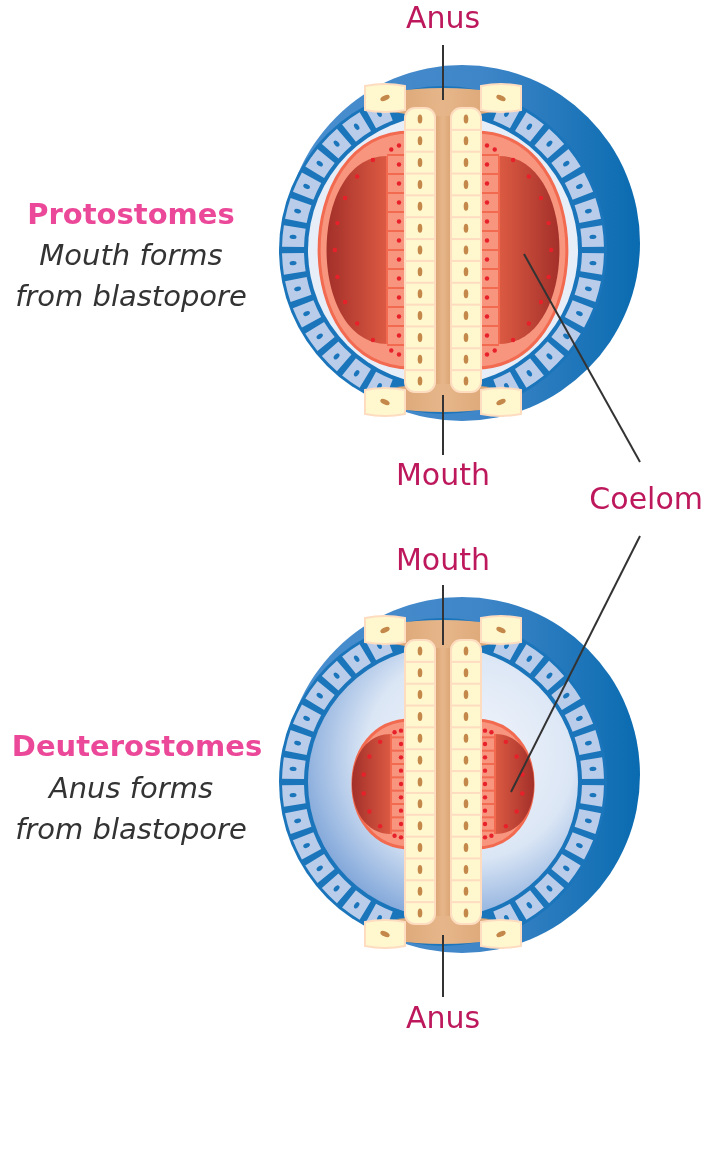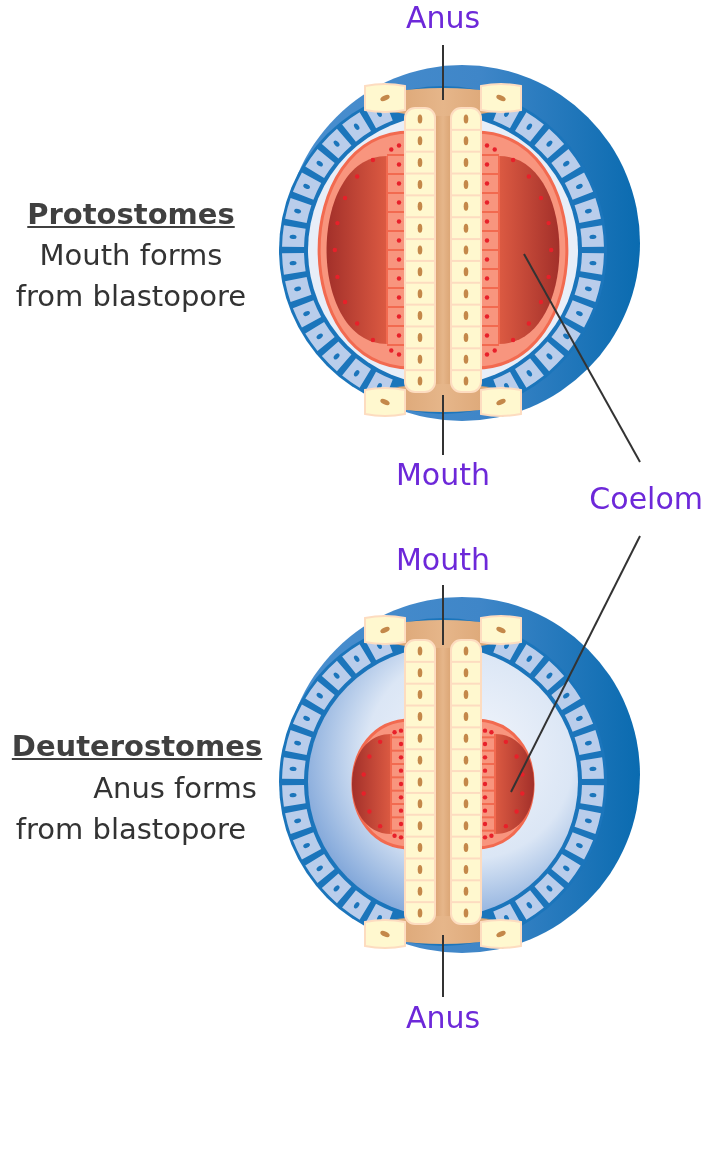--- a/index.html
+++ b/index.html
@@ -1,20 +1,20 @@
 <!DOCTYPE html>
 <html><head>
 <meta charset="utf-8">
 <style>
   html, body { margin: 0; padding: 0; background: #ffffff; }
   body { width: 703px; height: 1173px; position: relative; overflow: hidden;
          font-family: "DejaVu Sans", "Liberation Sans", sans-serif; color: #333333; }
-  .label { position: absolute; font-size: 30px; color: #6d28d9; white-space: nowrap; }
-  .title { position: absolute; font-weight: bold; font-size: 29px; color: #404040; text-align: center; white-space: nowrap; text-decoration: underline; }
-  .sub { position: absolute; font-size: 29px; color: #333333; text-align: center; white-space: nowrap; }
+  .label { position: absolute; font-size: 30px; color: #be185d; white-space: nowrap; }
+  .title { position: absolute; font-weight: bold; font-size: 29px; color: #ec4899; text-align: center; white-space: nowrap; }
+  .sub { position: absolute; font-style: italic; font-size: 29px; color: #333333; text-align: center; white-space: nowrap; }
   svg#diagram { position: absolute; left: 0; top: 0; }
 </style>
 </head>
 <body>
 
 <svg id="diagram" width="703" height="1173" viewBox="0 0 703 1173" xmlns="http://www.w3.org/2000/svg">
   <defs>
     <linearGradient id="shellGrad" x1="0" y1="0" x2="1" y2="0">
       <stop offset="0" stop-color="#4a8fcf"></stop>
       <stop offset="0.55" stop-color="#3f86c8"></stop>
@@ -425,20 +425,20 @@
   <line x1="443" y1="935" x2="443" y2="997" stroke="#333" stroke-width="2"></line>
   <line x1="524" y1="254" x2="640" y2="462" stroke="#333" stroke-width="2"></line>
   <line x1="640" y1="536" x2="511" y2="792" stroke="#333" stroke-width="2"></line>
 </svg>
 
 <div class="title" style="left:0; width:262px; top:197px;">Protostomes</div>
 <div class="sub" style="left:0; width:262px; top:238px;">Mouth forms</div>
 <div class="sub" style="left:0; width:262px; top:279px;">from blastopore</div>
 
 <div class="title" style="left:6px; width:262px; top:729px;">Deuterostomes</div>
-<div class="sub" style="left:0; width:262px; top:771px;padding-left:44px;">Anus forms</div>
+<div class="sub" style="left:0; width:262px; top:771px;">Anus forms</div>
 <div class="sub" style="left:0; width:262px; top:812px;">from blastopore</div>
 
 <div class="label" style="left:400px; top:0px; width:86px; text-align:center;">Anus</div>
 <div class="label" style="left:386px; top:457px; width:114px; text-align:center;">Mouth</div>
 <div class="label" style="left:580px; top:481px; width:123px; text-align:right;">Coelom</div>
 <div class="label" style="left:386px; top:542px; width:114px; text-align:center;">Mouth</div>
 <div class="label" style="left:400px; top:1000px; width:86px; text-align:center;">Anus</div>
 
 </body></html>

